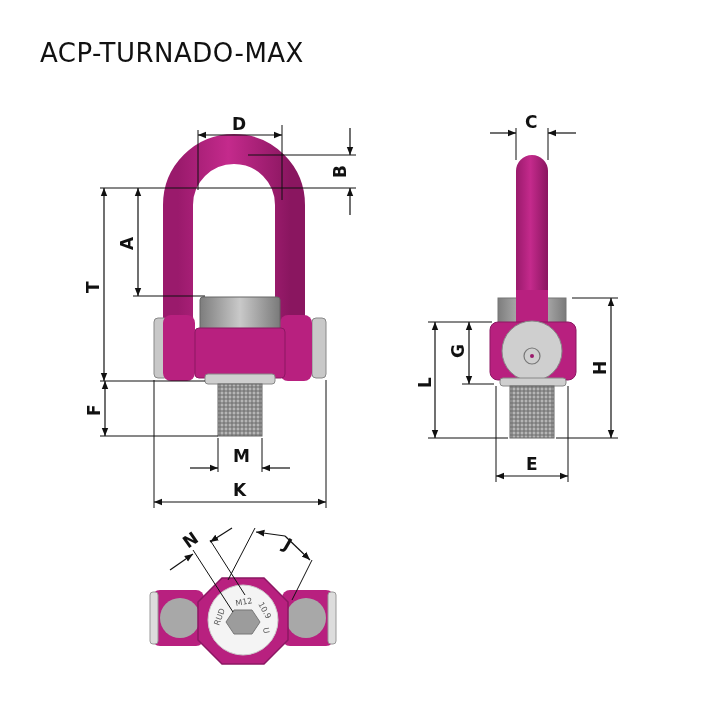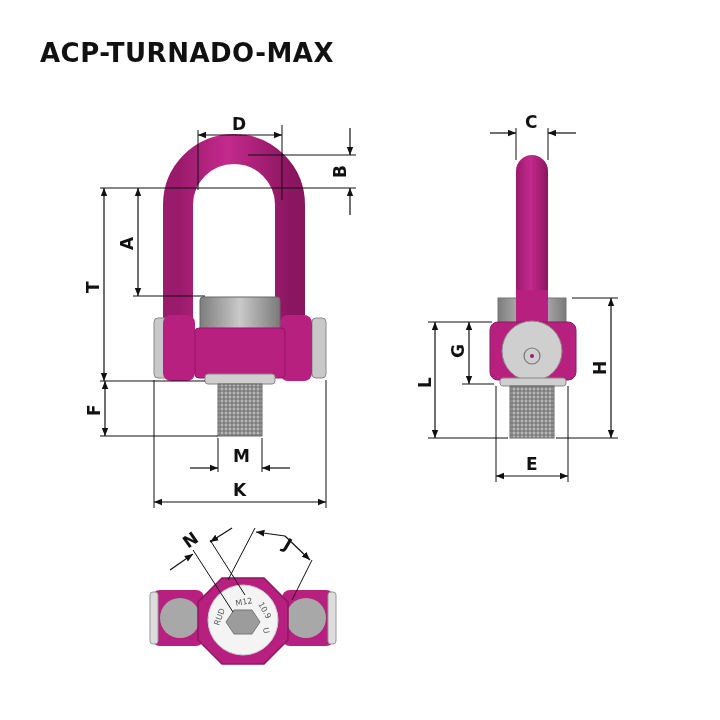--- a/index.html
+++ b/index.html
@@ -1,17 +1,17 @@
 <!DOCTYPE html>
 <html><head>
 <meta charset="utf-8">
 <style>
   html, body { margin: 0; padding: 0; background: #ffffff; }
   body { width: 720px; height: 720px; position: relative; overflow: hidden; font-family: "Liberation Sans", sans-serif; }
-  .title { position: absolute; left: 40px; top: 38px; font-size: 26px; font-weight: 700; color: #111111; letter-spacing: 0.5px; font-family: "DejaVu Sans", sans-serif; }
+  .title { position: absolute; left: 40px; top: 38px; font-size: 26px; font-weight: 400; color: #111111; letter-spacing: 0.5px; font-family: "DejaVu Sans", sans-serif; }
   svg { position: absolute; left: 0; top: 0; }
   .dimlabel { font-family: "DejaVu Sans", sans-serif; font-weight: 700; font-size: 17px; fill: #111111; }
   .small { font-family: "DejaVu Sans", sans-serif; font-size: 8px; fill: #555555; }
 </style>
 </head>
 <body>
 
 <div class="title">ACP-TURNADO-MAX</div>
 
 <svg width="720" height="720" viewBox="0 0 720 720">

